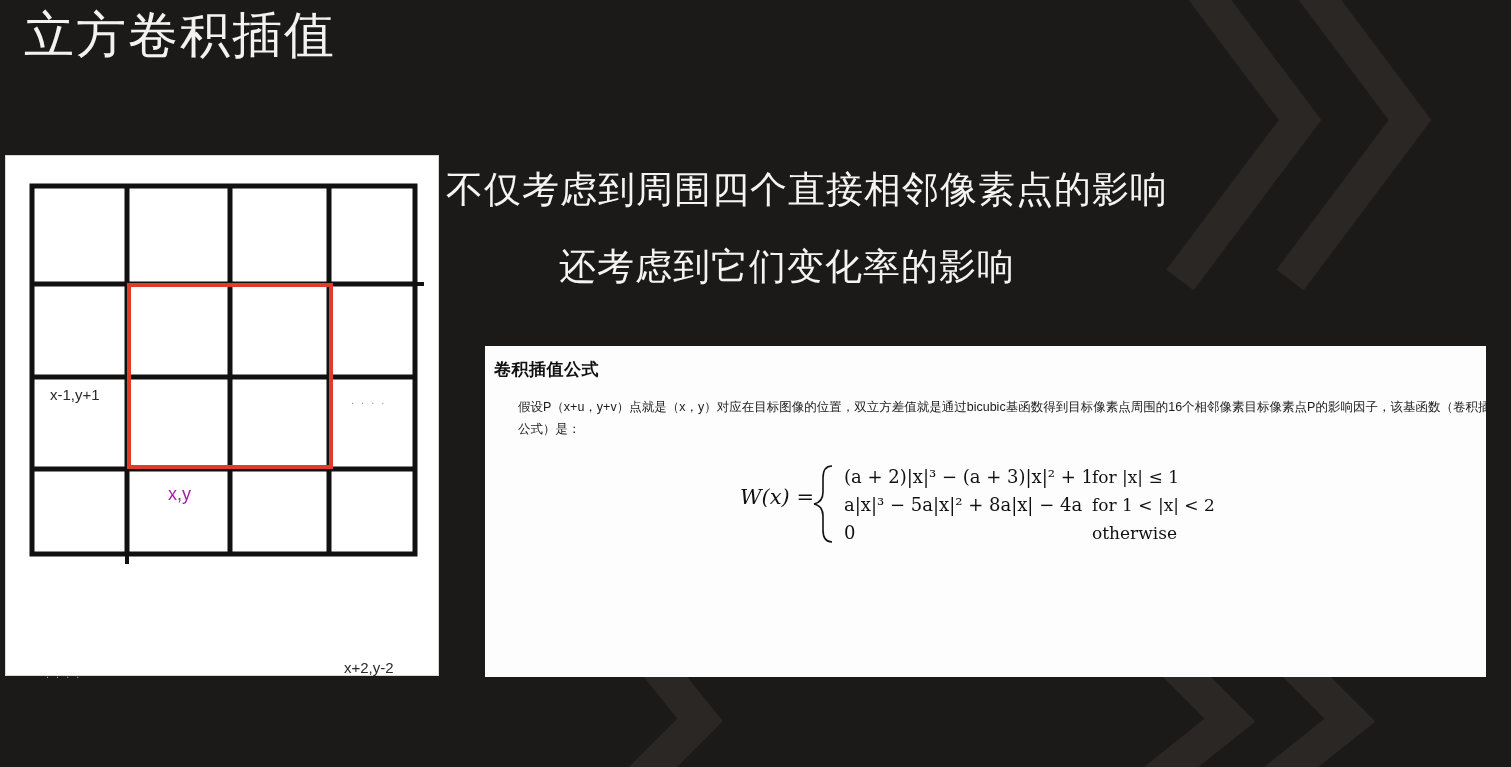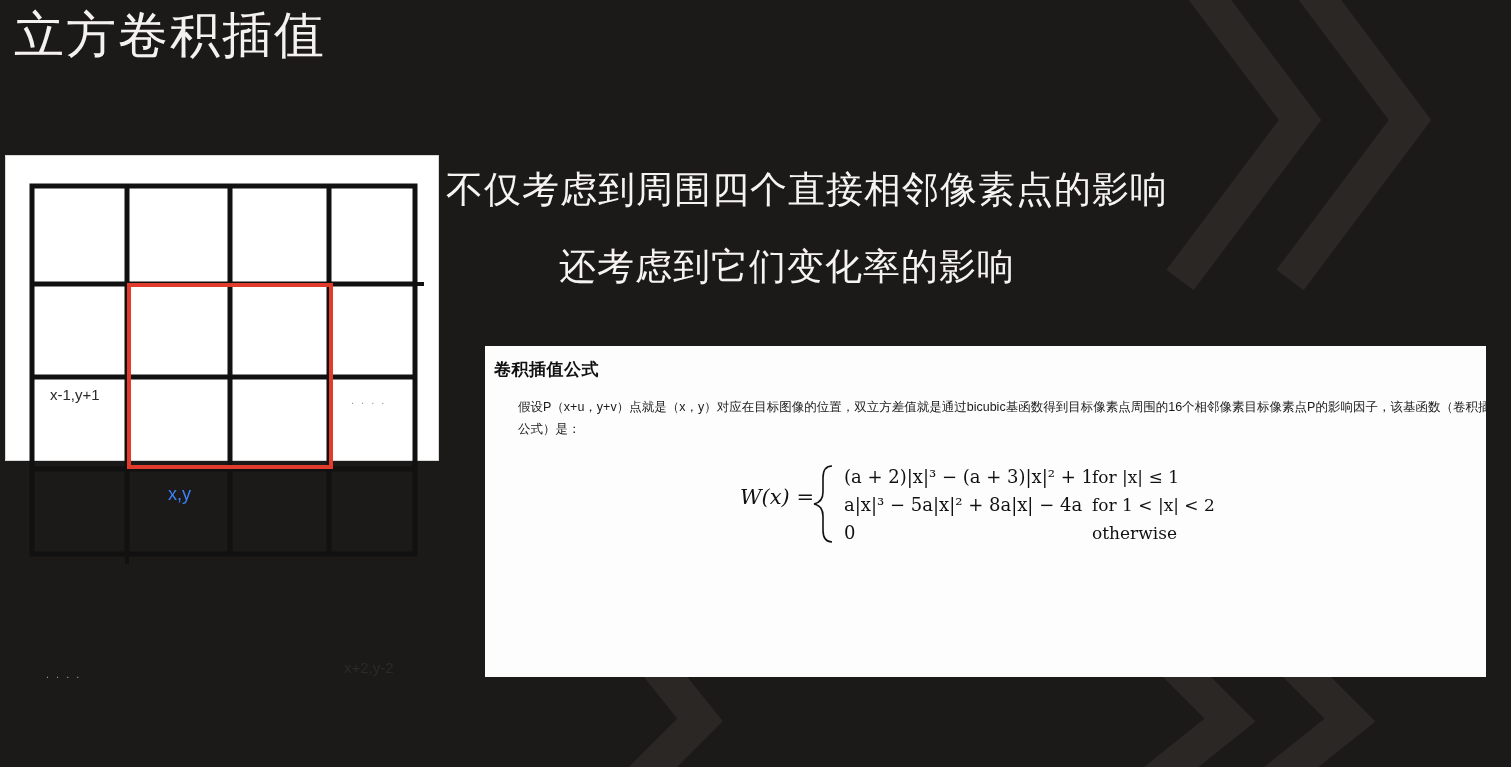--- a/index.html
+++ b/index.html
@@ -12,54 +12,54 @@
     height: 767px;
     position: relative;
     overflow: hidden;
     font-family: "Liberation Sans", sans-serif;
     color: #ffffff;
   }
 
   
   .slide-title {
     position: absolute;
-    left: 14px;
+    left: 24px;
     top: 2px;
     font-size: 50px;
     line-height: 66px;
     letter-spacing: 2px;
     font-weight: 400;
     color: #f4f2f0;
     white-space: nowrap;
   }
 
   
   .grid-figure {
     position: absolute;
     left: 5px;
     top: 155px;
     width: 434px;
-    height: 306px;
+    height: 521px;
     background: #ffffff;
     border: 1px solid #d8d8d8;
     box-sizing: border-box;
   }
   .grid-figure svg { display: block; }
   .grid-label {
     position: absolute;
     font-family: "Liberation Sans", sans-serif;
     font-size: 15px;
     color: #2a2a2a;
     white-space: nowrap;
   }
   .lbl-tl { left: 44px; top: 230px; }
   .lbl-br { left: 338px; top: 503px; }
   .lbl-xy {
     left: 162px; top: 328px;
-    color: #3b82f6;
+    color: #a21caf;
     font-size: 18px;
   }
   .grid-dots {
     position: absolute;
     font-size: 11px;
     color: #9a9a9a;
     letter-spacing: 2px;
     white-space: nowrap;
   }
   .dots-a { left: 345px; top: 238px; }

